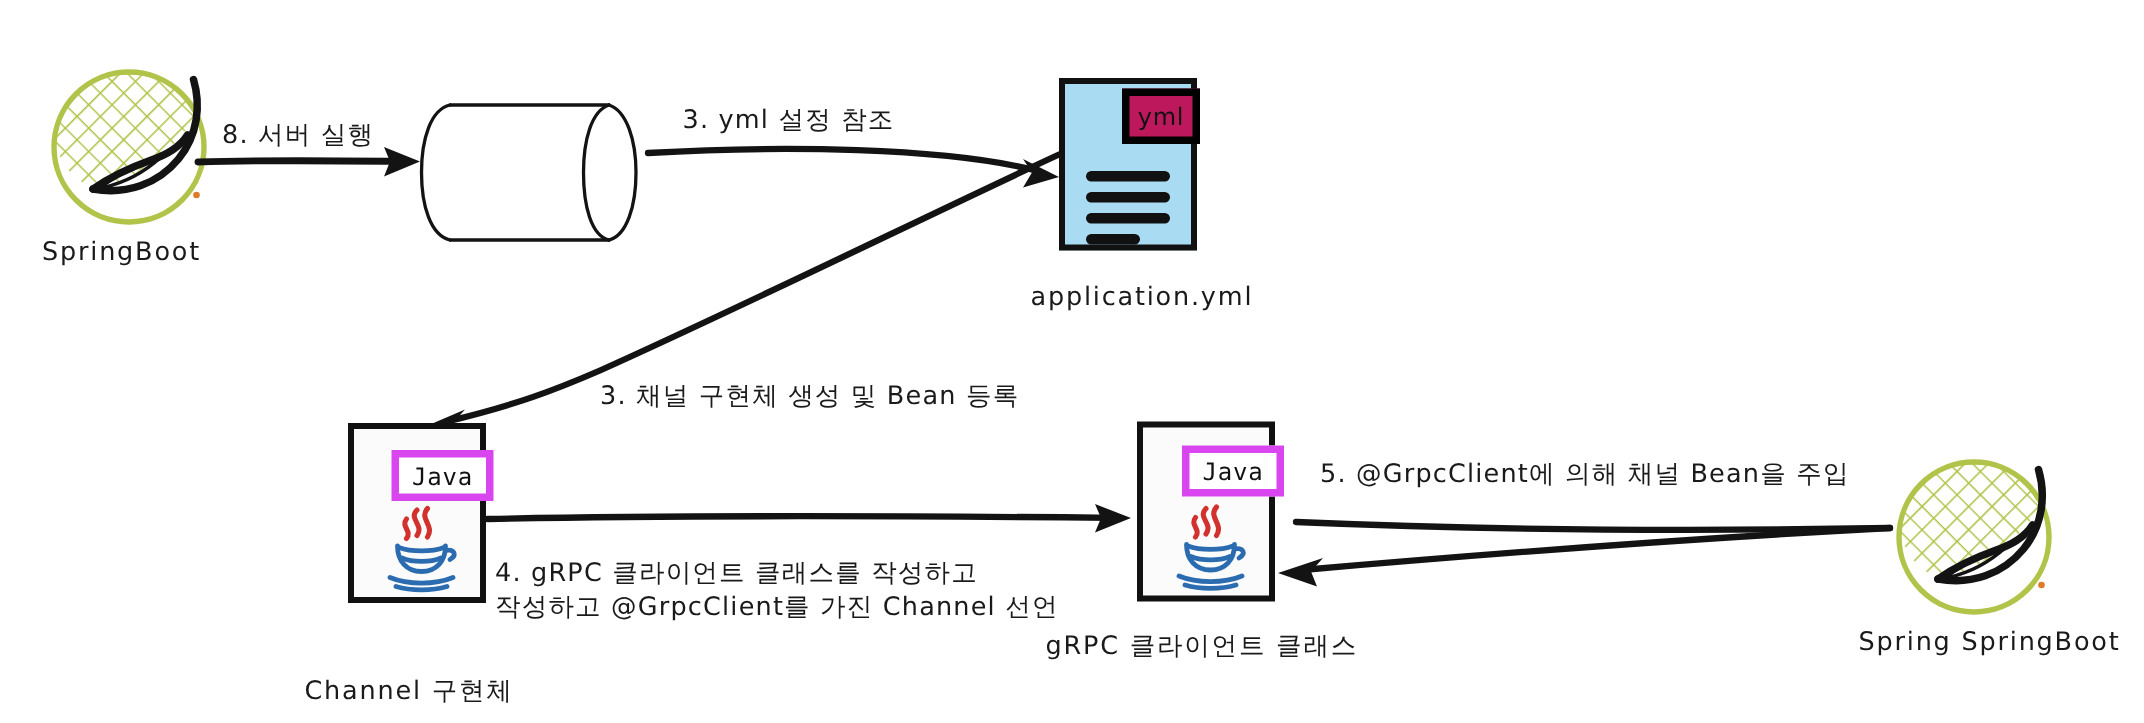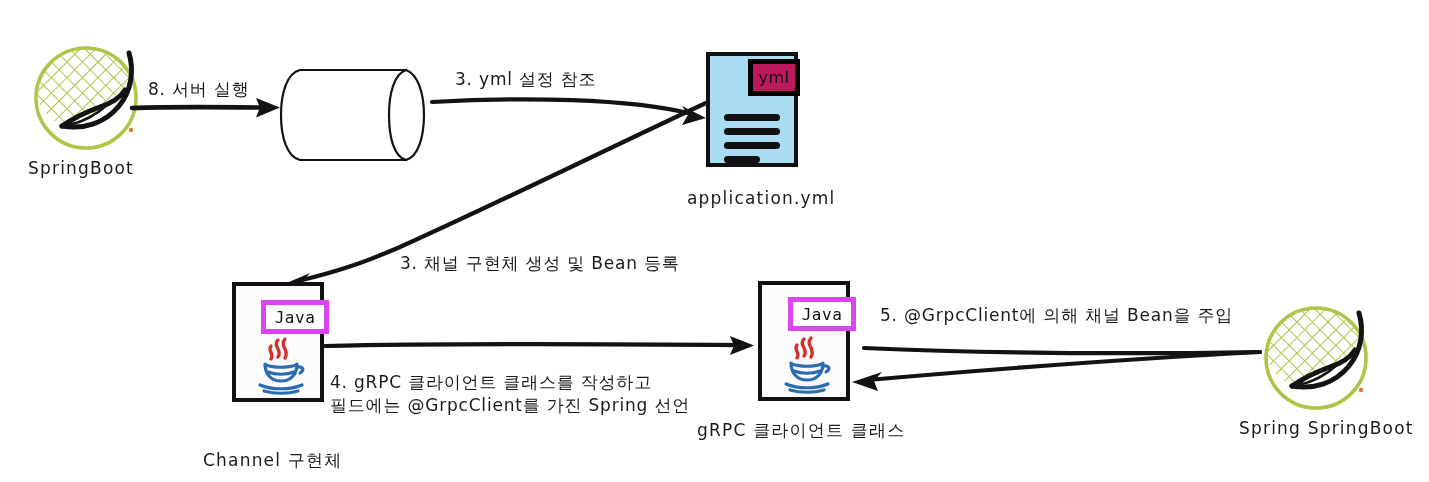--- a/index.html
+++ b/index.html
@@ -188,21 +188,21 @@
       </svg>
     </div>
   </div>
   <div class="abs javatab" style="left:261px; top:300px;">Java</div>
   <div class="lbl node-caption" style="left:203px; top:423px;margin-top:26px;">Channel 구현체</div>
 
   <svg class="abs" style="left:322px; top:332px;" width="440" height="30">
     <path class="stroke" d="M3,14 C130,11.2 290,12 420,13.2" stroke-width="4.2"></path>
     <path d="M432,13.4 L408,4 L412,13.4 L408,23 Z" fill="#131313"></path>
   </svg>
-  <div class="lbl step-text two-line" style="left:330px; top:352px;margin-top:19px;"><span>4. gRPC 클라이언트 클래스를 작성하고</span><br><span>필드에는 @GrpcClient를 가진 Spring 선언</span></div>
+  <div class="lbl step-text two-line" style="left:330px; top:352px;margin-top:19px;"><span>4. gRPC 클라이언트 클래스를 작성하고</span><br><span>작성하고 @GrpcClient를 가진 Channel 선언</span></div>
 
   <div class="abs javadoc" style="left:758px; top:281px;">
     <div class="abs" style="left:14px; top:48px;">
       <svg width="62" height="62" viewBox="0 0 62 62">
         <g stroke="#d2322d" fill="none" stroke-width="3.4" stroke-linecap="round">
           <path d="M28,6 C22,12 33,16 28,23"></path>
           <path d="M35,5 C29,12 40,16 35,24"></path>
           <path d="M21,12 C17,17 25,20 21,25"></path>
         </g>
         <g stroke="#2b6cb0" fill="none" stroke-width="3.2" stroke-linecap="round">

